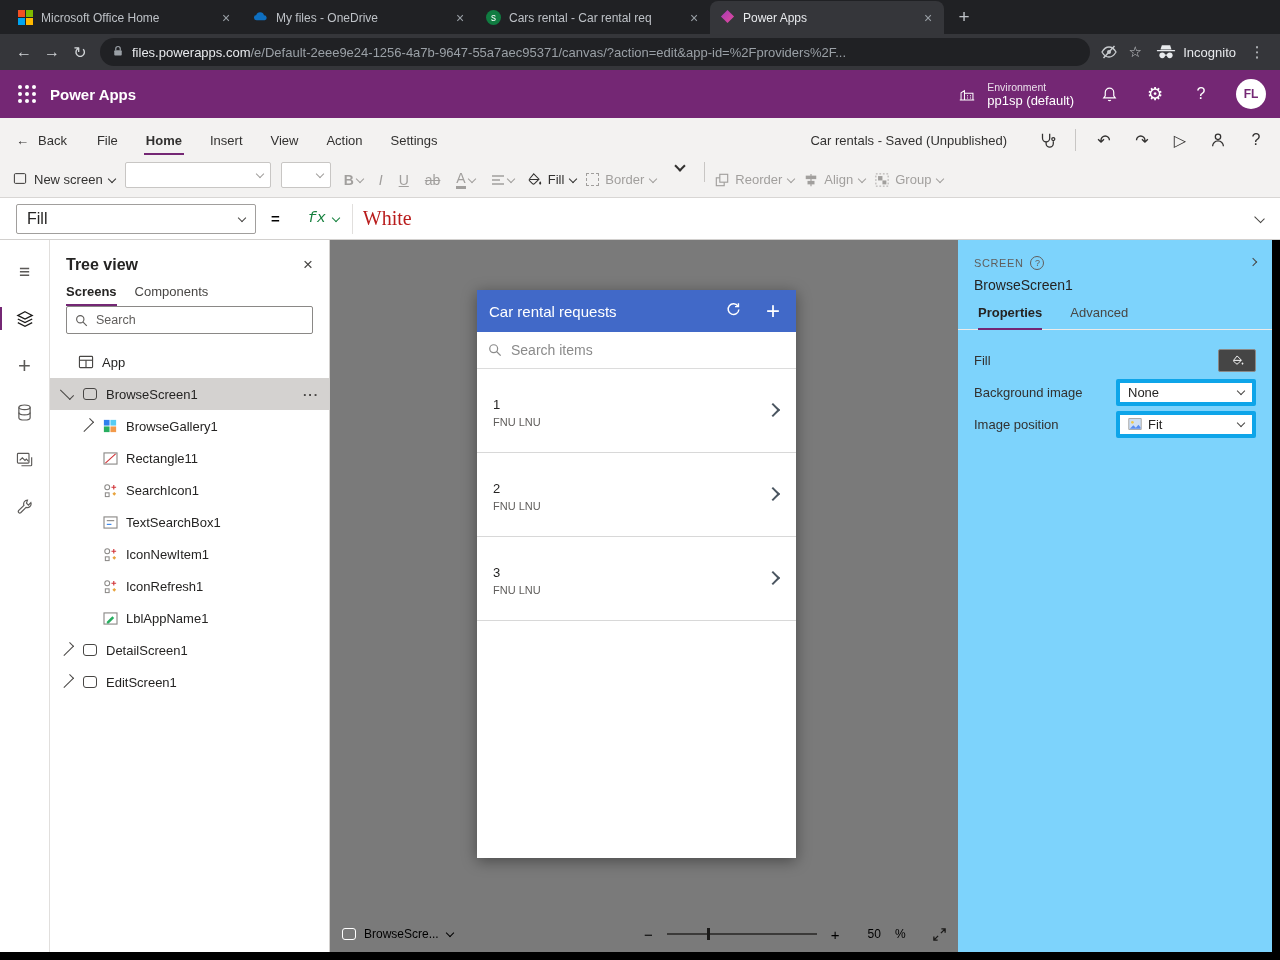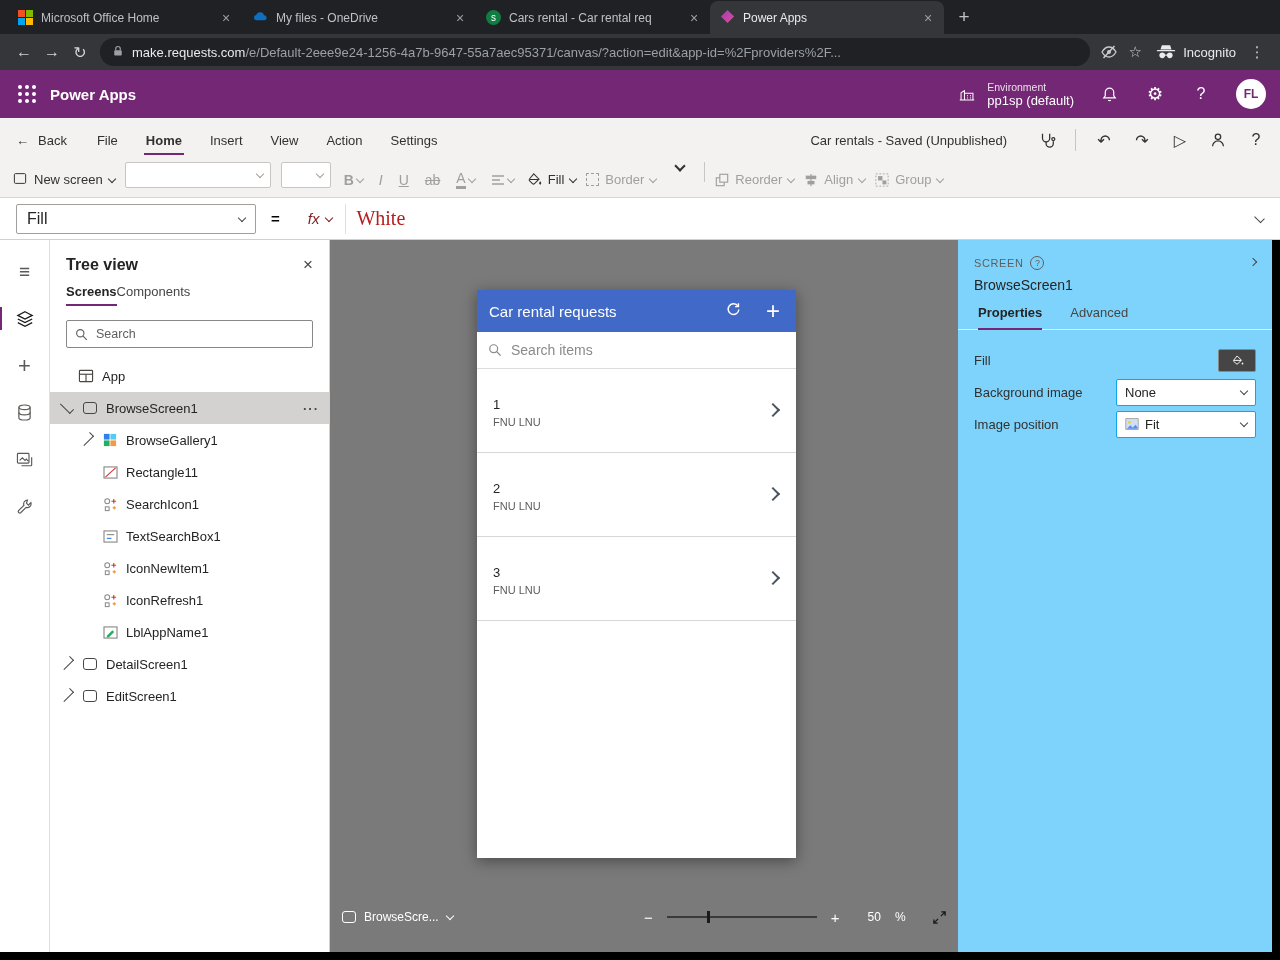--- a/index.html
+++ b/index.html
@@ -64,39 +64,39 @@
   .dd.font{width:146px}.dd.size{width:50px}
   .fmt{color:#a19f9d;display:flex;align-items:center;gap:3px;padding:0 3px;font-size:14px}
   .tb-divider{width:1px;height:20px;background:#c8c6c4}
   .dashbox{width:13px;height:13px;border:1.4px dashed #a19f9d}
 
   
   .formulabar{height:42px;background:#fff;display:flex;align-items:center;padding:0 16px;border-bottom:1px solid #d2d0ce;flex:none}
   .prop-dd{width:240px;height:30px;border:1px solid #a19f9d;border-radius:2px;display:flex;align-items:center;padding:0 10px;color:#252423}
   .prop-dd .chv{margin-left:auto;color:#484644}
   .equals{margin:0 15px;font-size:15px;font-weight:700}
-  .fx{display:flex;align-items:center;gap:7px;padding:0 13px;height:30px;border-right:1px solid #e1dfdd;font-family:Liberation Sans, sans-serif;font-style:italic;font-size:15px;color:#7f1d1d}
+  .fx{display:flex;align-items:center;gap:7px;padding:0 13px;height:30px;border-right:1px solid #e1dfdd;font-family:Liberation Mono, monospace;font-style:italic;font-size:15px;color:#15803d}
   .formula-input{flex:1;border:none;outline:none;font-family:Liberation Serif, serif;font-size:20px;color:#b91c1c;padding:0 10px;background:transparent}
   .fb-chev{color:#484644;padding:0 4px}
 
   
   .workspace{flex:1;display:flex;min-height:0}
 
   .rail{width:50px;background:#fff;border-right:1px solid #e1dfdd;display:flex;flex-direction:column;align-items:center;padding-top:8px;flex:none}
   .rail-item{width:50px;height:47px;display:flex;align-items:center;justify-content:center;color:#5c5a58;position:relative}
   .rail-item.active{color:#1b1a19}
   .rail-item.active:before{content:"";position:absolute;left:0;top:12px;bottom:12px;width:2.5px;background:#742774}
   .ham{font-size:19px;line-height:1}
 
   
   .treepanel{width:280px;background:#fff;border-right:1px solid #d2d0ce;display:flex;flex-direction:column;font-size:13px;color:#252423;flex:none}
   .tp-header{display:flex;align-items:center;justify-content:space-between;padding:15px 16px 9px}
   .tp-title{font-size:16px;font-weight:700;color:#252423}
   .tp-close{font-size:17px;color:#484644}
-  .tp-tabs{display:flex;padding:0 16px;margin-bottom:14px}
+  .tp-tabs{display:flex;gap:18px;padding:0 16px;margin-bottom:0}
   .tp-tab{padding-bottom:5px;color:#484644}
   .tp-tab.active{color:#252423;font-weight:700;border-bottom:2px solid #742774}
   .tp-search{margin:0 16px 12px;height:28px;border:1px solid #8a8886;border-radius:2px;display:flex;align-items:center;padding:0 8px;gap:8px}
   .tp-search input{border:none;outline:none;flex:1;font-size:12.5px;min-width:0;color:#6d28d9}
   .tp-search input::placeholder{color:#605e5c}
   .tree{flex:1;overflow:hidden}
   .trow{height:32px;display:flex;align-items:center;gap:7px;padding-right:10px;color:#252423}
   .trow.selected{background:#d4d2d0}
   .twisty{width:14px;display:flex;justify-content:center;color:#484644;flex:none}
   .ticon{width:18px;display:flex;justify-content:center;flex:none}
@@ -115,21 +115,21 @@
   .ph-icons{margin-left:auto;display:flex;align-items:center;gap:24px;padding-right:4px}
   .ph-plus{font-size:24px;font-weight:400;line-height:1}
   .phone-search{height:37px;border-bottom:1px solid #dcdcdc;display:flex;align-items:center;gap:9px;padding:0 11px;flex:none}
   .phone-search input{border:none;outline:none;flex:1;font-size:14px;color:#444}
   .phone-search input::placeholder{color:#8a8a8a}
   .gal-item{height:84px;border-bottom:1px solid #d8d8d8;position:relative;padding:28px 40px 0 16px;flex:none}
   .gal-title{font-size:13px;color:#252423}
   .gal-sub{font-size:11px;color:#605e5c;margin-top:4px}
   .gal-chev{position:absolute;right:18px;top:36px;width:10px;height:10px;border-top:2px solid #4a5560;border-right:2px solid #4a5560;transform:rotate(45deg)}
 
-  .canvas-bar{position:absolute;left:12px;right:12px;bottom:21px;height:28px;display:flex;align-items:center;color:#ffffff;font-size:12px}
+  .canvas-bar{position:absolute;left:12px;right:12px;bottom:4px;height:28px;display:flex;align-items:center;color:#000000;font-size:12px}
   .cb-left{display:flex;align-items:center;gap:8px}
   .cb-screen-icon{width:14px;height:12px;border:1.5px solid #fff;border-radius:3px}
   .cb-center{position:absolute;left:302px;display:flex;align-items:center;gap:14px}
   .zoom-slider{width:150px;height:2px;background:#3b3a39;position:relative}
   .zoom-handle{position:absolute;left:27%;top:-5px;width:3px;height:12px;background:#1b1a19}
   .zbtn{font-size:15px;line-height:1}
 
   
   .propspanel{width:314px;background:#7dd3fc;display:flex;flex-direction:column;font-size:13px;color:#252423;flex:none}
   .pp-head{display:flex;align-items:center;padding:16px 16px 2px;gap:7px;color:#605e5c}
@@ -137,21 +137,21 @@
   .help-circle{width:14px;height:14px;border:1px solid #605e5c;border-radius:50%;font-size:9px;display:flex;align-items:center;justify-content:center}
   .pp-collapse{margin-left:auto;color:#484644}
   .pp-name{padding:5px 16px 12px;font-size:14px}
   .pp-tabs{display:flex;gap:28px;padding:0 20px;border-bottom:1px solid #edebe9}
   .pp-tab{padding-bottom:8px;color:#484644}
   .pp-tab.active{font-weight:700;color:#252423;border-bottom:2px solid #742774;margin-bottom:-1px}
   .pp-rows{padding:14px 16px 0}
   .pp-row{display:flex;align-items:center;height:32px}
   .pp-label{flex:1;color:#323130}
   .swatch{width:38px;height:23px;background:#454545;border:1px solid #8a8886;border-radius:2px;display:flex;align-items:center;justify-content:center}
-  .pp-select{width:140px;height:27px;border:1px solid #0ea5e9;border-radius:2px;display:flex;align-items:center;gap:6px;padding:0 8px;background:#fff;color:#252423}
+  .pp-select{width:140px;height:27px;border:4px solid #0ea5e9;border-radius:2px;display:flex;align-items:center;gap:6px;padding:0 8px;background:#fff;color:#252423}
   .pp-select .chv{margin-left:auto;color:#484644}
 
   .right-black{width:8px;background:#000;flex:none}
   .bottom-black{height:8px;background:#000;flex:none}
 </style>
 </head>
 <body>
 
 <div class="screen">
 
@@ -196,21 +196,21 @@
 
   <div class="addressbar">
     <span class="nav-btn">←</span>
     <span class="nav-btn">→</span>
     <span class="nav-btn">↻</span>
     <div class="omnibox">
       <span><svg width="12" height="12" viewBox="0 0 16 16">
             <rect x="3" y="7" width="10" height="7" rx="1.2" fill="#9aa0a6"></rect>
             <path d="M5 7 V5 a3 3 0 0 1 6 0 V7" stroke="#9aa0a6" stroke-width="1.6" fill="none"></path>
           </svg></span>
-      <span class="url"><span class="host">make.requests.com</span><span>/e/Default-2eee9e24-1256-4a7b-9647-55a7aec95371/canvas/?action=edit&amp;app-id=%2Fproviders%2F...</span></span>
+      <span class="url"><span class="host">files.powerapps.com</span><span>/e/Default-2eee9e24-1256-4a7b-9647-55a7aec95371/canvas/?action=edit&amp;app-id=%2Fproviders%2F...</span></span>
     </div>
     <span class="ab-icon">
         <svg width="16" height="16" viewBox="0 0 16 16">
           <path d="M1 8 C3 4.5 6 3 8 3 s5 1.5 7 5 c-2 3.5-5 5-7 5 S3 11.5 1 8z" fill="none" stroke="#c8cbce" stroke-width="1.3"></path>
           <circle cx="8" cy="8" r="2" fill="#c8cbce"></circle>
           <line x1="2.5" y1="14" x2="13.5" y2="2" stroke="#c8cbce" stroke-width="1.5"></line>
         </svg>
       </span>
     <span class="ab-icon">☆</span>
     <span class="incognito">

